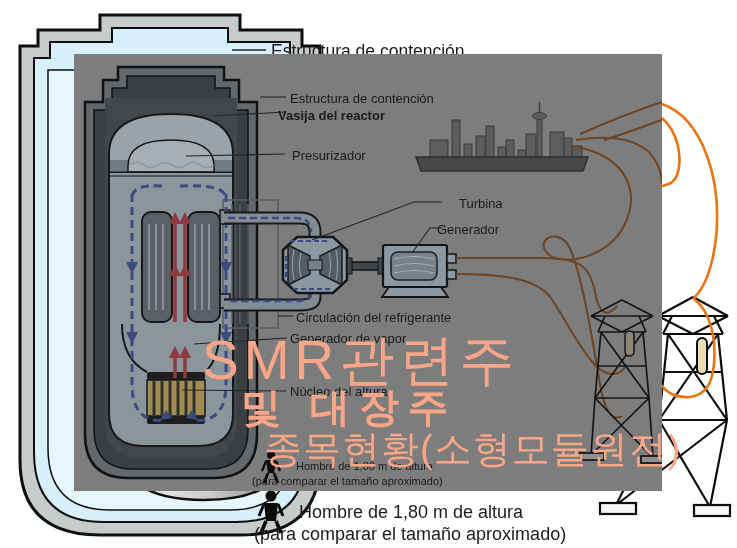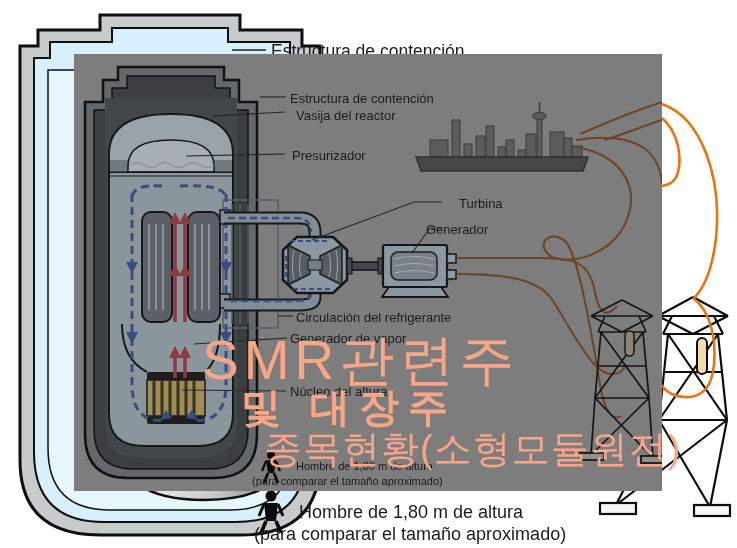--- a/index.html
+++ b/index.html
@@ -8,24 +8,24 @@
   #bg-art{position:absolute;left:0;top:0;z-index:1;}
   .bg-label{position:absolute;z-index:1;color:#1c1c1c;white-space:nowrap;}
   #bg-top-label{left:271px;top:41px;font-size:17.5px;}
   #bg-scale1{left:299px;top:502px;font-size:18px;}
   #bg-scale2{left:254px;top:524px;font-size:18px;}
   #overlay{position:absolute;left:74px;top:54px;width:588px;height:437px;background:#7d7d7d;z-index:2;}
   #ov-art{position:absolute;left:0;top:0;}
   .ov-label{position:absolute;color:#1b1b1b;font-size:13px;white-space:nowrap;}
   .ov-label.small{font-size:11px;}
   #lbl-estructura{left:216px;top:37px;}
-  #lbl-vasija{left:222px;top:54px;}
+  #lbl-vasija{left:204px;top:54px;font-weight:bold;}
   #lbl-presurizador{left:218px;top:94px;}
   #lbl-turbina{left:385px;top:142px;}
-  #lbl-generador{left:352px;top:168px;}
+  #lbl-generador{left:363px;top:168px;}
   #lbl-circulacion{left:222px;top:256px;}
   #lbl-genvapor{left:216px;top:277px;}
   #lbl-nucleo{left:216px;top:330px;}
   #lbl-hombre1{left:222px;top:406px;}
   #lbl-hombre2{left:178px;top:421px;}
   .kr{position:absolute;z-index:5;color:#f8a687;white-space:nowrap;font-weight:400;line-height:1;}
   #kr1{left:202px;top:333px;font-size:55px;letter-spacing:5px;}
   #kr2{left:241px;top:387px;font-size:40px;letter-spacing:9px;font-weight:bold;}
   #kr3{left:264px;top:430px;font-size:38px;letter-spacing:1px;}
 </style>

